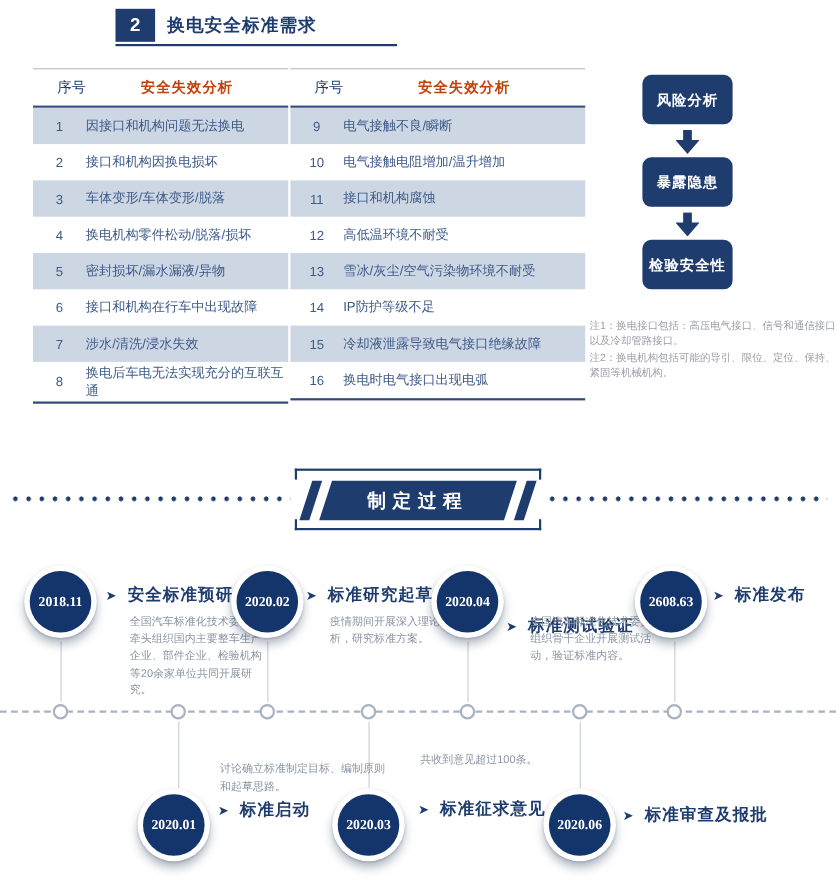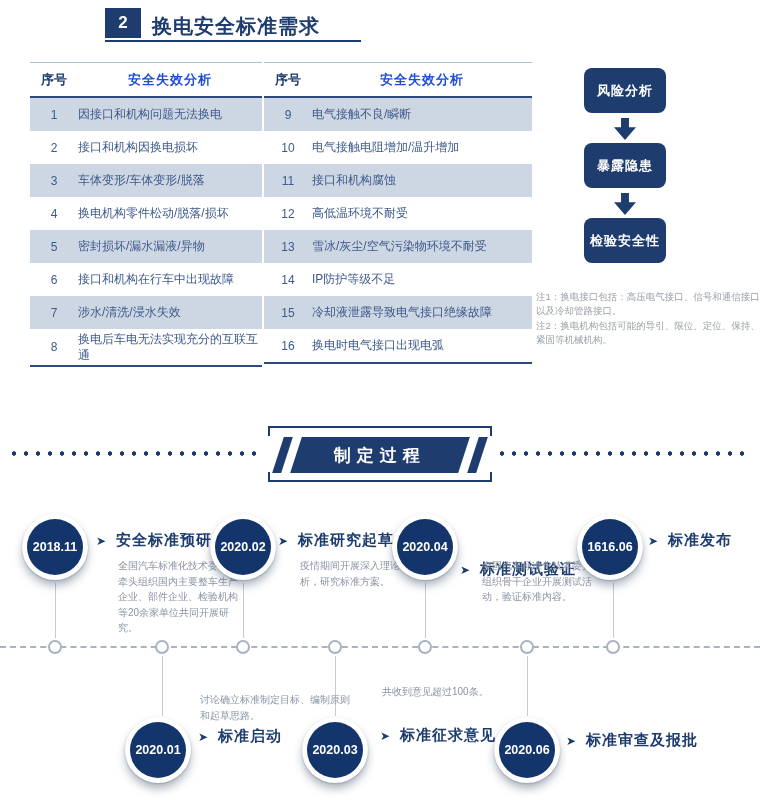--- a/index.html
+++ b/index.html
@@ -4,30 +4,30 @@
 <style>
   * { margin:0; padding:0; box-sizing:border-box; }
   html,body { background:#fff; }
   body { font-family:"Liberation Sans","DejaVu Sans",sans-serif; }
   #page { position:relative; width:760px; height:800px; background:#ffffff; overflow:hidden; }
   .abs { position:absolute; }
 
   
   .sec-num { left:105px; top:8px; width:36px; height:30px; background:#1e3c6e; color:#fff;
              font-weight:bold; font-size:17px; display:flex; align-items:center; justify-content:center; }
-  .sec-title { left:152px; top:13px; font-size:20px; font-weight:bold; color:#1e3c6e; letter-spacing:1px; }
+  .sec-title { left:152px; top:13px; font-size:16px; font-weight:bold; color:#1e3c6e; letter-spacing:1px; }
   .sec-underline { left:105px; top:40px; width:256px; height:2px; background:#1e3c6e; }
 
   
   .table { position:absolute; top:62px; }
   .t1 { left:30px; width:232px; }
   .t2 { left:264px; width:268px; }
   .thead { display:flex; align-items:center; border-top:1px solid #b3bcc9; border-bottom:2px solid #2e4a78; padding:8px 0 7px; }
-  .th-no { width:48px; text-align:center; font-weight:bold; color:#1e3c6e; font-size:13px; }
-  .th-text { flex:1; text-align:center; font-weight:bold; color:#1d4ed8; font-size:13px; letter-spacing:1px; }
+  .th-no { width:48px; text-align:right; font-weight:normal; color:#1e3c6e; font-size:13px; }
+  .th-text { flex:1; text-align:center; font-weight:bold; color:#c2410c; font-size:13px; letter-spacing:1px; }
   .tbody { border-bottom:2px solid #2e4a78; }
   .trow { display:flex; align-items:center; min-height:33px; padding:2px 0; }
   .trow.alt { background:#cdd6e3; }
   .tno { width:48px; text-align:center; color:#3d5a8a; font-size:12px; }
   .ttext { flex:1; color:#3d5a8a; font-size:12px; line-height:1.35; padding-right:0; }
 
   
   .flowbox { position:absolute; left:584px; width:82px; height:45px; background:#1e3c6e; border-radius:8px;
              color:#fff; font-size:13px; font-weight:bold; letter-spacing:1px;
              display:flex; align-items:center; justify-content:center; }
@@ -52,21 +52,21 @@
   .tline { left:0; top:646px; width:760px; height:0; border-top:2px dashed #a8b2c0; }
   .tnode { position:absolute; top:640px; width:14px; height:14px; border-radius:50%; background:#fff; border:2px solid #a8b2c0; }
   .conn { position:absolute; width:0; border-left:1px solid #c6ccd5; }
   .conn.up { top:583px; height:55px; }
   .conn.down { top:656px; height:60px; }
 
   .badge { position:absolute; width:66px; height:66px; border-radius:50%; background:#fff;
            box-shadow:0 6px 9px rgba(40,60,90,.35), 0 1px 2px rgba(40,60,90,.25);
            display:flex; align-items:center; justify-content:center; }
   .badge-inner { width:56px; height:56px; border-radius:50%; background:#14356b; color:#fff;
-                 font-weight:bold; font-size:12.5px; display:flex; align-items:center; justify-content:center; }
+                 font-weight:bold; font-size:12.5px; display:flex; align-items:center; justify-content:center;font-family:Liberation Serif, serif; }
   .ev-label { position:absolute; color:#1e3c6e; font-weight:bold; font-size:15px; white-space:nowrap; letter-spacing:1px; }
   .ev-arrow { color:#1e3c6e; margin-right:9px; font-size:12px; font-weight:normal; }
   .ev-desc { position:absolute; color:#8a94a3; font-size:10px; line-height:1.55; }
 </style>
 </head>
 <body>
 
 <div id="page">
 
   <div class="abs sec-num">2</div>
@@ -209,21 +209,21 @@
 
   <div class="badge" style="left:392px; top:514px">
     <div class="badge-inner">2020.04</div>
   </div>
   <div class="ev-label" style="left:460px; top:560px">
     <span class="ev-arrow">➤</span><span>标准测试验证</span>
   </div>
   <div class="ev-desc" style="left:482px; top:558px; width:124px">全国汽车标准化技术委员会组织骨干企业开展测试活动，验证标准内容。</div>
 
   <div class="badge" style="left:577px; top:514px">
-    <div class="badge-inner">1616.06</div>
+    <div class="badge-inner">2608.63</div>
   </div>
   <div class="ev-label" style="left:648px; top:531px">
     <span class="ev-arrow">➤</span><span>标准发布</span>
   </div>
 
   <div class="ev-desc" style="left:200px; top:692px; width:152px">讨论确立标准制定目标、编制原则和起草思路。</div>
   <div class="ev-label" style="left:198px; top:727px">
     <span class="ev-arrow">➤</span><span>标准启动</span>
   </div>
   <div class="badge" style="left:125px; top:717px">

